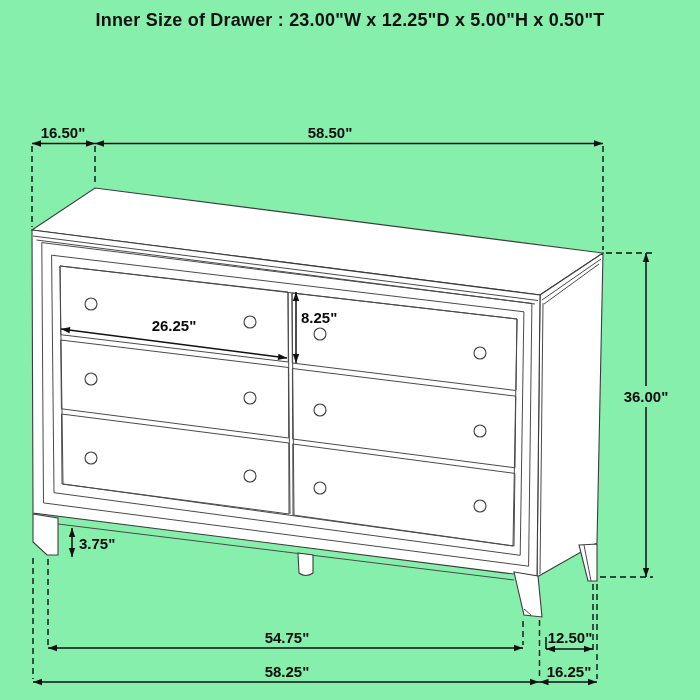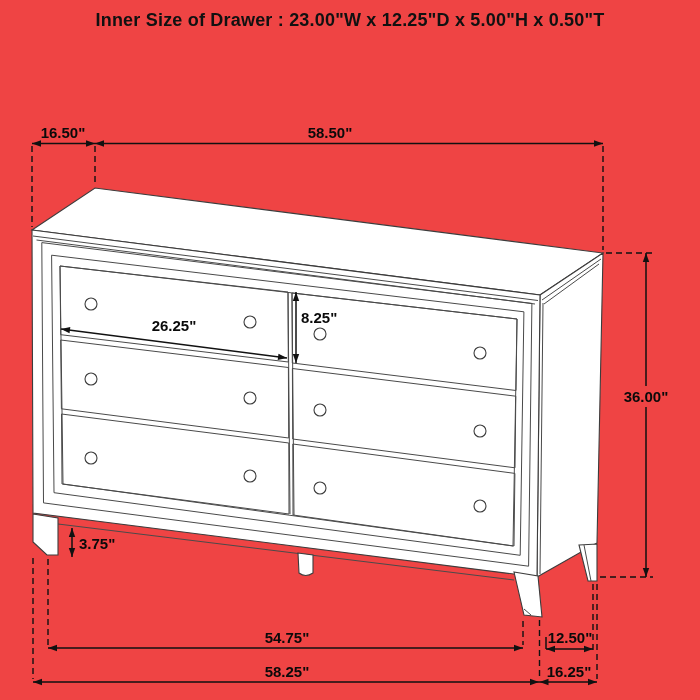--- a/index.html
+++ b/index.html
@@ -1,17 +1,17 @@
 <!DOCTYPE html>
 <html><head>
 <meta charset="utf-8">
 <style>
   html,body{margin:0;padding:0;background:#ffffff;}
   .canvas{
-    position:relative;width:700px;height:700px;background:#ef4444;
+    position:relative;width:700px;height:700px;background:#86efac;
     font-family:"Liberation Sans",sans-serif;overflow:hidden;
   }
   .title{
     position:absolute;top:10px;left:0;width:700px;text-align:center;
     font-size:18px;font-weight:bold;color:#111;letter-spacing:0.2px;
   }
   svg{position:absolute;left:0;top:0;}
   .draw{stroke:#4a4a4a;stroke-width:1;fill:none;}
   .drawd{stroke:#3c3c3c;stroke-width:1.1;fill:#ffffff;}
   .dim{stroke:#111;stroke-width:1.5;fill:none;}

